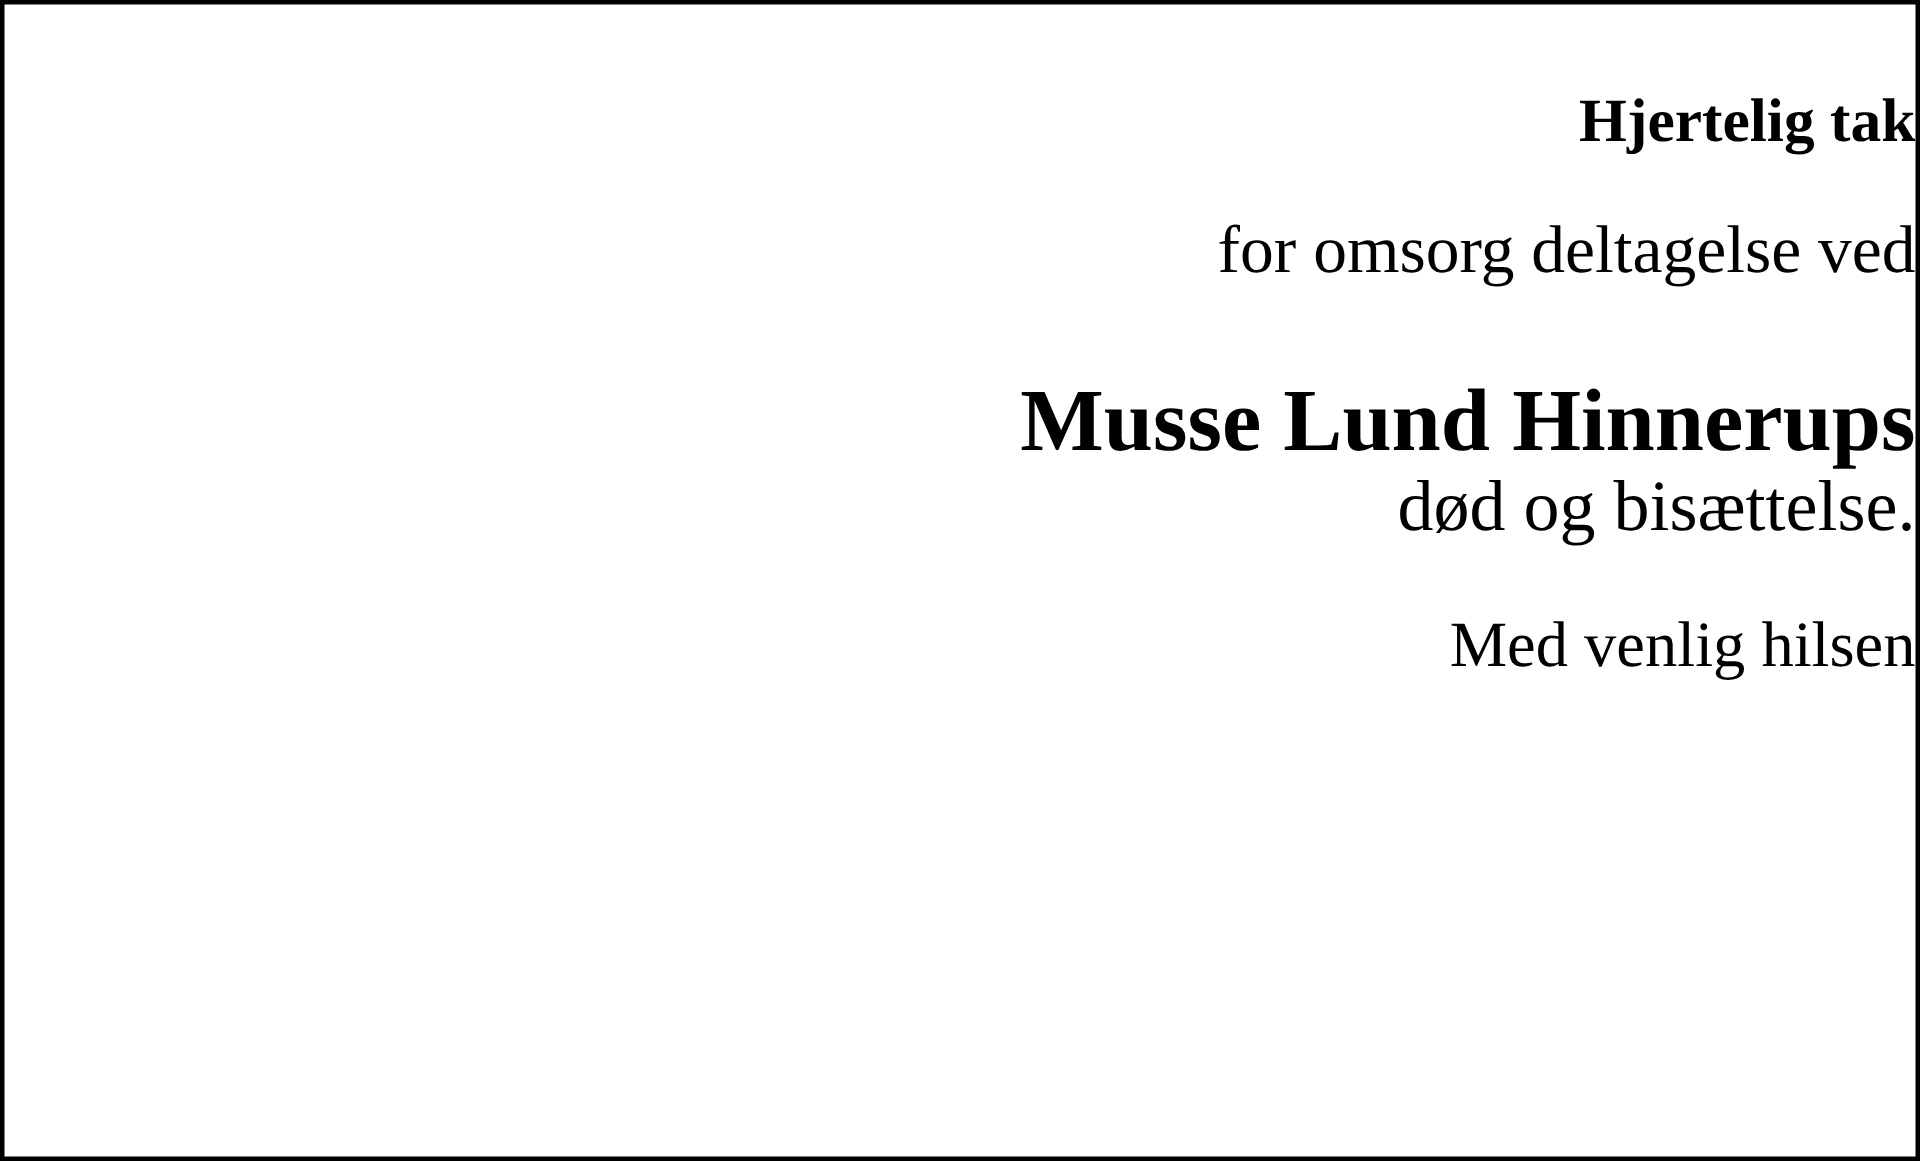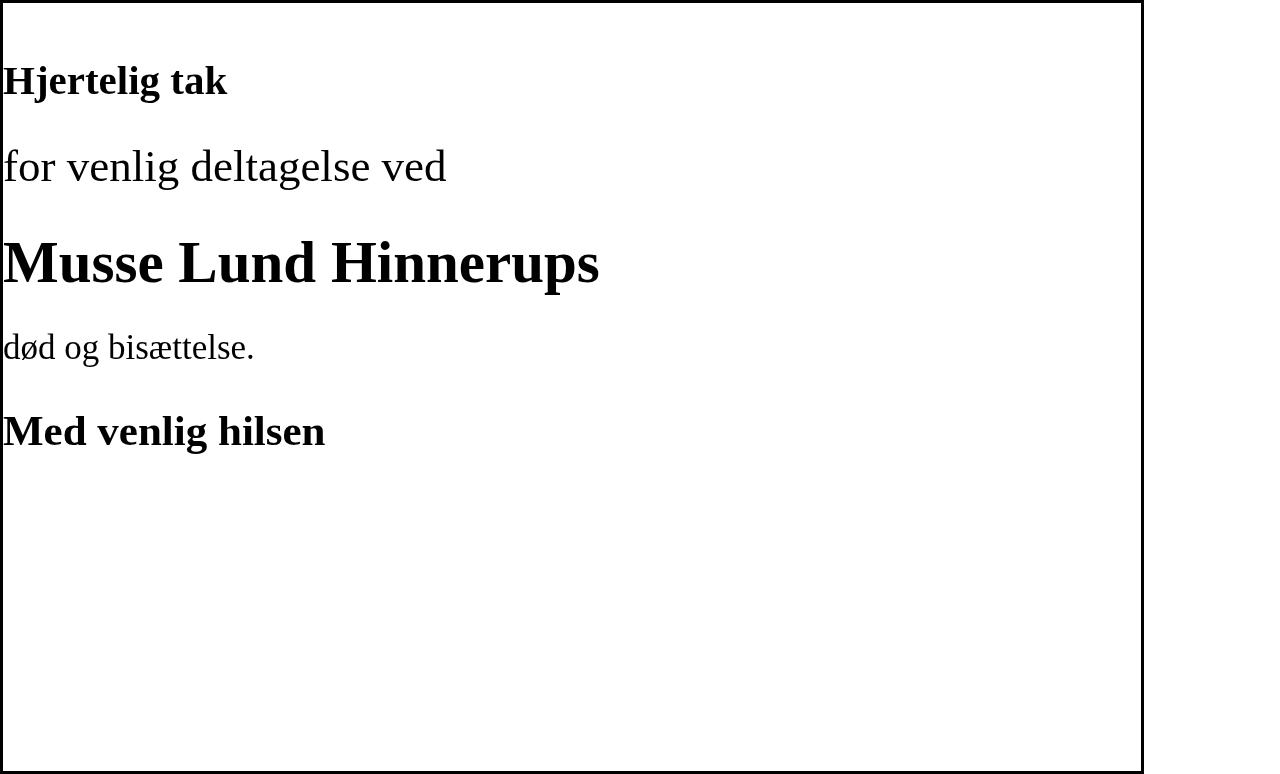--- a/index.html
+++ b/index.html
@@ -2,72 +2,71 @@
 <html><head>
 <meta charset="utf-8">
 <style>
   * { margin: 0; padding: 0; box-sizing: border-box; }
   html, body {
     background: #ffffff;
     font-family: "Liberation Serif", serif;
   }
   .page {
     position: relative;
-    width: 1144px;
+    width: 1280px;
     height: 774px;
     background: #ffffff;
     border: 3px solid #000000;
     color: #000000;
-    text-align: left;
+    text-align: right;
     overflow: hidden;
   }
   .notice-title {
     margin-top: 53px;
     font-size: 41px;
     font-weight: bold;
     line-height: 48px;
   }
   .notice-intro {
     margin-top: 37px;
     font-size: 45px;
     font-weight: normal;
     line-height: 50px;
   }
   .notice-name {
-    margin-top: 38px;
+    margin-top: 56px;
     font-size: 59px;
     font-weight: bold;
     line-height: 66px;
   }
   .notice-occasion {
-    margin-top: 28px;
-    font-size: 35px;
+    font-size: 48px;
     font-weight: normal;
     line-height: 50px;
   }
   .notice-body {
     margin-top: 28px;
     font-size: 45px;
     font-weight: normal;
     line-height: 57px;
   }
   .notice-closing {
-    margin-top: 28px;
+    margin-top: 38px;
     font-size: 43px;
-    font-weight: bold;
+    font-weight: normal;
     line-height: 59px;
   }
 </style>
 </head>
 <body>
 
 <div class="page">
   <div class="notice-title">Hjertelig tak</div>
 
-  <div class="notice-intro">for venlig deltagelse ved</div>
+  <div class="notice-intro">for omsorg deltagelse ved</div>
 
   <div class="notice-name">Musse Lund Hinnerups</div>
 
   <div class="notice-occasion">død og bisættelse.</div>
 
   <div class="notice-body">
   </div>
 
   <div class="notice-closing">
     <div>Med venlig hilsen</div>

